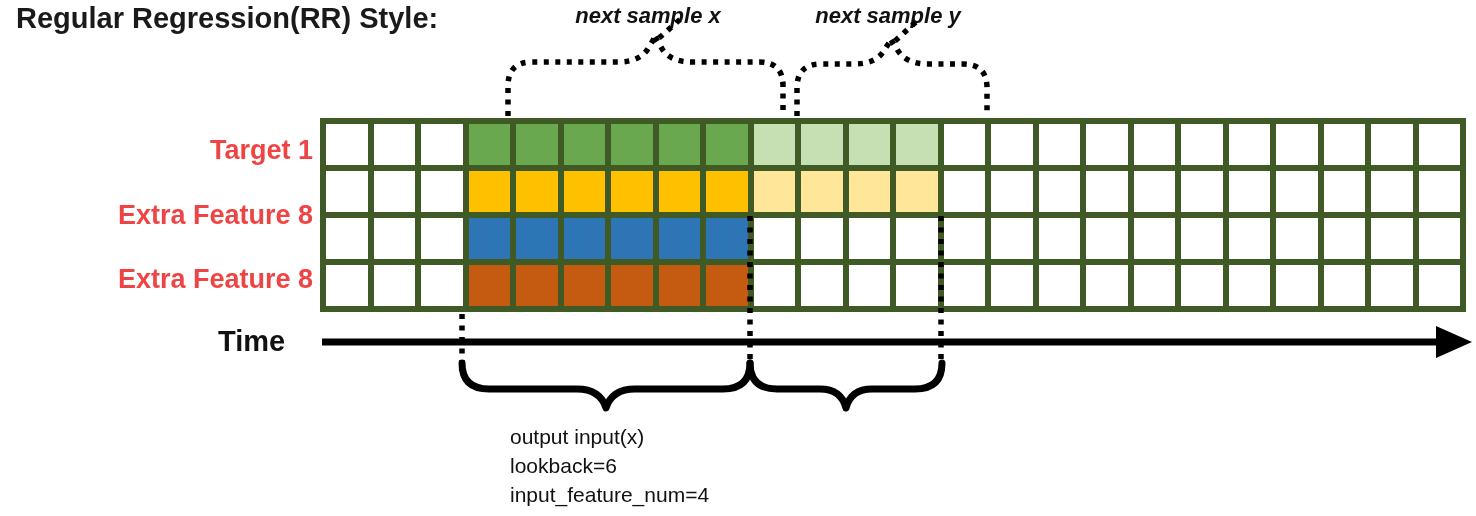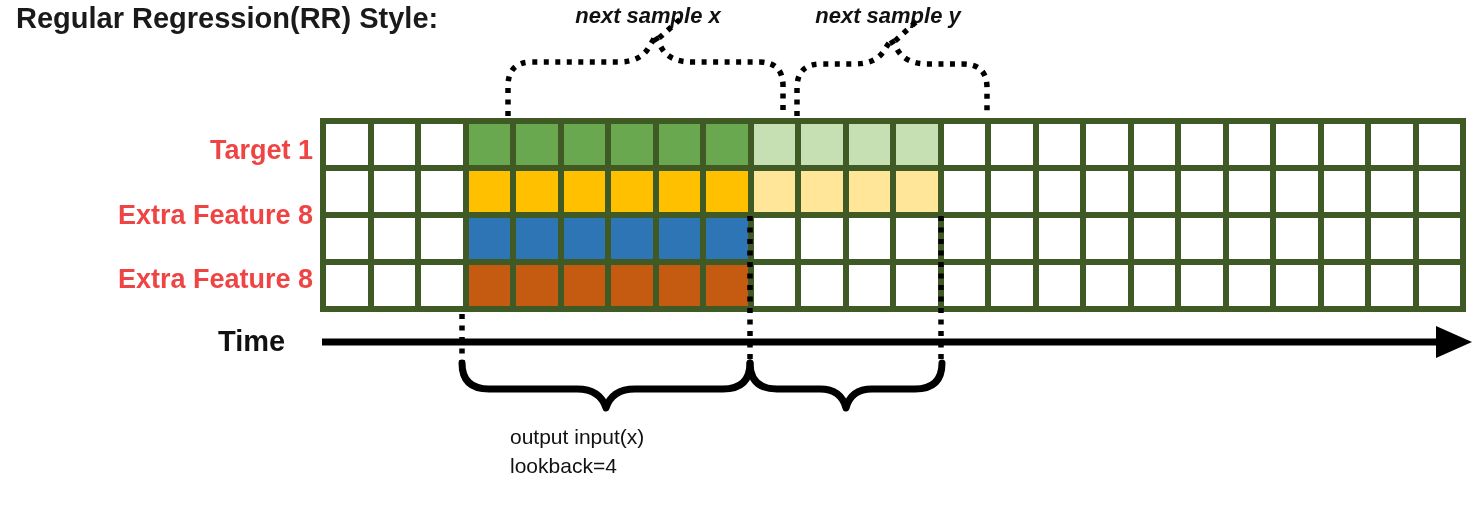--- a/index.html
+++ b/index.html
@@ -197,16 +197,17 @@
       <polygon points="1436,326 1472,342 1436,358" fill="#000"></polygon>
     </g>
 
     <path d="M 462 363 Q 462 389 489 389 L 577 389 Q 600 389 606 408 Q 612 389 635 389 L 723 389 Q 750 389 750 363" stroke="#000" stroke-width="7" fill="none" stroke-linecap="round" stroke-linejoin="round"></path>
 
     <path d="M 750 363 Q 750 389 777 389 L 820 389 Q 841 389 846 408 Q 851 389 872 389 L 915 389 Q 942 389 942 363" stroke="#000" stroke-width="7" fill="none" stroke-linecap="round" stroke-linejoin="round"></path>
   </svg>
 
   <div class="caption caption-input">
     <div>output input(x)</div>
-    <div>lookback=4</div>
+    <div>lookback=6</div>
+    <div>input_feature_num=4</div>
   </div>
 
 </div>
 
 </body></html>

